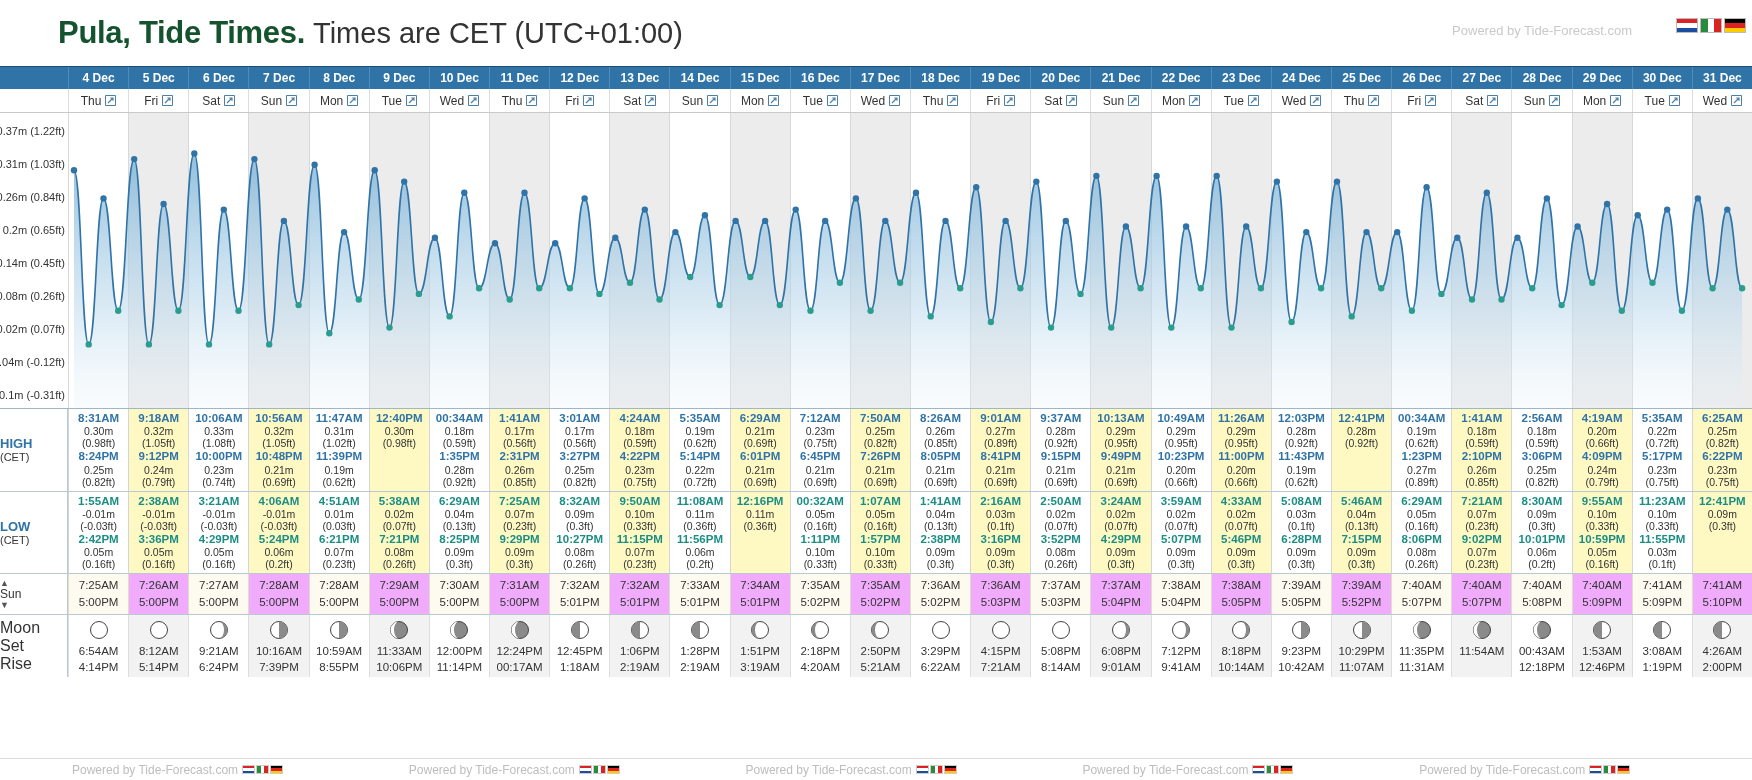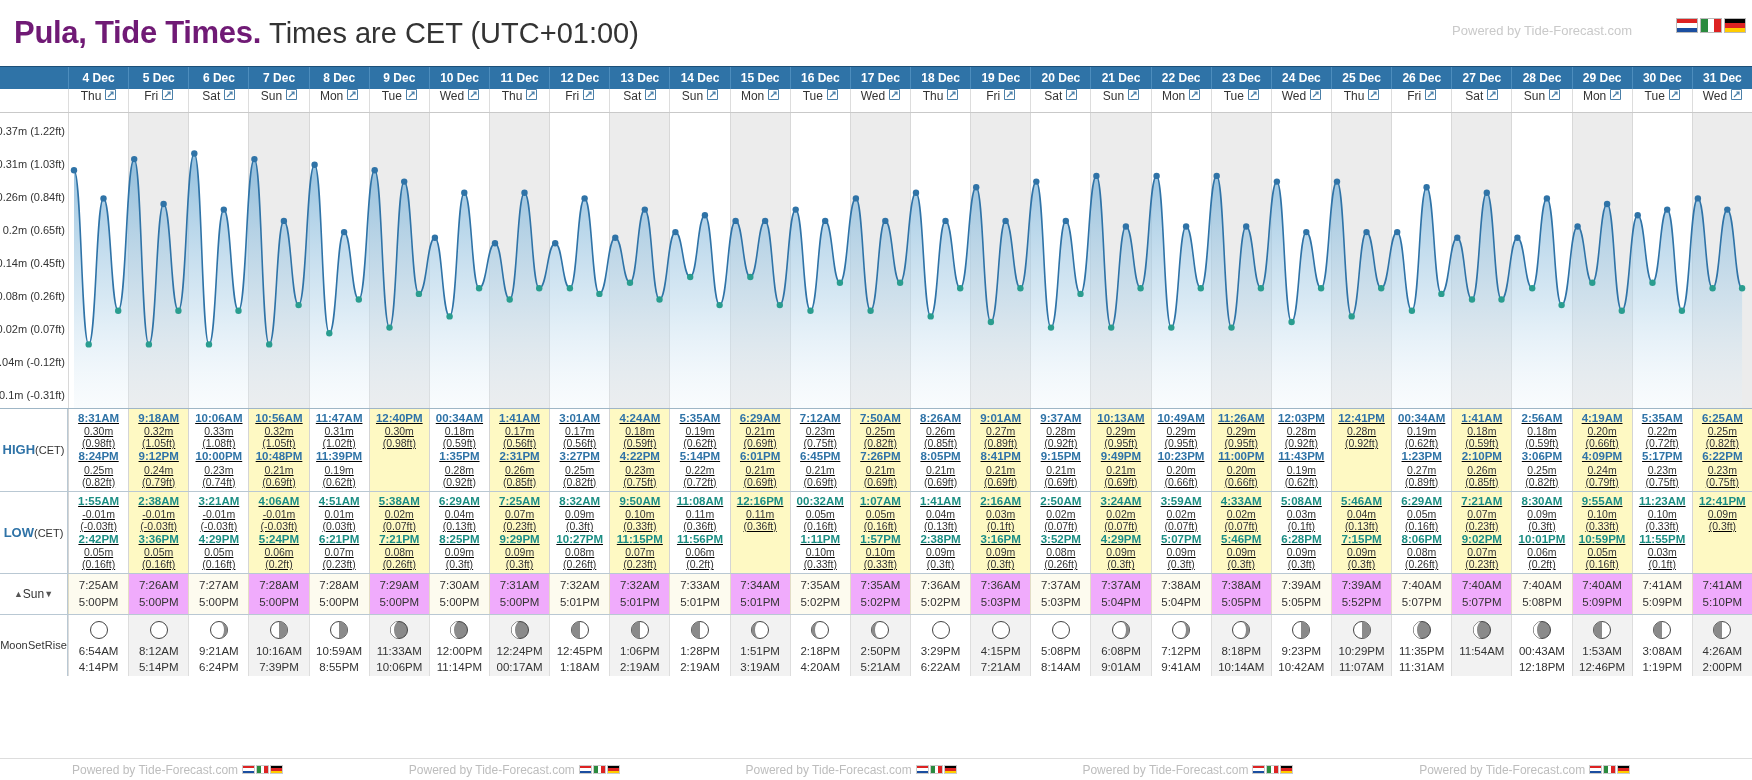--- a/index.html
+++ b/index.html
@@ -16,22 +16,23 @@
   .header {
     height: 66px;
     display: flex;
     align-items: center;
     padding-left: 14px;
     position: relative;
   }
   .title-main {
     font-size: 31px;
     font-weight: bold;
-    color: #701a75;
+    color: #14532d;
     letter-spacing: -0.3px;
+    margin-left: 44px;
   }
   .title-sub {
     font-size: 29px;
     color: #333;
     margin-left: 8px;
     font-weight: normal;
   }
   .powered {
     position: absolute;
     right: 120px;
@@ -74,20 +75,21 @@
     background: #fff;
     border-bottom: 1px solid #c9c9c9;
   }
   .weekstrip .spacer { width: 68px; flex: 0 0 68px; }
   .weekcell {
     flex: 1 1 0;
     min-width: 0;
     font-size: 12px;
     color: #333;
     display: flex;
+    align-items: center;
     justify-content: center;
     gap: 4px;
     border-left: 1px solid #ddd;
   }
   .expand {
     width: 11px; height: 11px;
     position: relative;
     display: inline-block;
   }
   .expand svg { display: block; }
@@ -121,28 +123,28 @@
   }
   .plot svg { position: absolute; left: 0; top: 0; }
   .daybandwrap { position: absolute; inset: 0; display: flex; }
   .dayband { flex: 1 1 0; border-left: 1px solid #d8d8d8; }
   .dayband.alt { background: #ececec; }
 
   
   .tiderow { display: flex; border-bottom: 1px solid #b9c8d3; }
   .rowlabel {
     width: 68px; flex: 0 0 68px;
-    display: flex; 
-    align-items: center; justify-content: center;
+    display: flex; flex-direction: column;
+    justify-content: center;
     font-size: 13px; font-weight: bold; color: #2f73a7;
     border-right: 1px solid #b9c8d3;
     background: #fff;
   }
   .rowlabel .unit { font-size: 11px; font-weight: normal; color: #333; }
-  .tidecells { flex: 1 1 auto; display: flex; text-decoration: underline; }
+  .tidecells { flex: 1 1 auto; display: flex; }
   .tidecell {
     flex: 1 1 0; min-width: 0;
     border-left: 1px solid #d5d5d5;
     padding: 3px 1px;
     display: flex; flex-direction: column;
     align-items: center;
     gap: 1px;
   }
   .tidecell.alt { background: #fef9c3; }
   .evt { text-align: center; line-height: 1.15; }
@@ -163,21 +165,21 @@
     padding: 3px 0;
     font-size: 11.5px;
     color: #333;
     line-height: 1.45;
   }
   .suncell.alt { background: #f0abfc; }
 
   
   .moonrow { display: flex; }
   .moonrow .rowlabel {
-    background: #fff; font-weight: normal; color: #333; font-size: 11px;
+    background: #fff; font-weight: normal; color: #333; font-size: 16px;
     justify-content: space-around; padding: 4px 0;
   }
   .mooncells { flex: 1 1 auto; display: flex; }
   .mooncell {
     flex: 1 1 0; min-width: 0;
     border-left: 1px solid #ddd;
     display: flex; flex-direction: column;
     align-items: center;
     padding-top: 5px;
     font-size: 11.5px;

